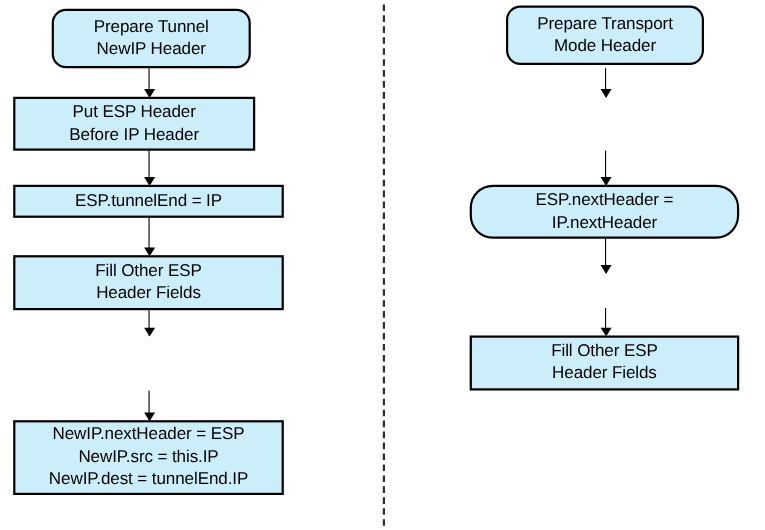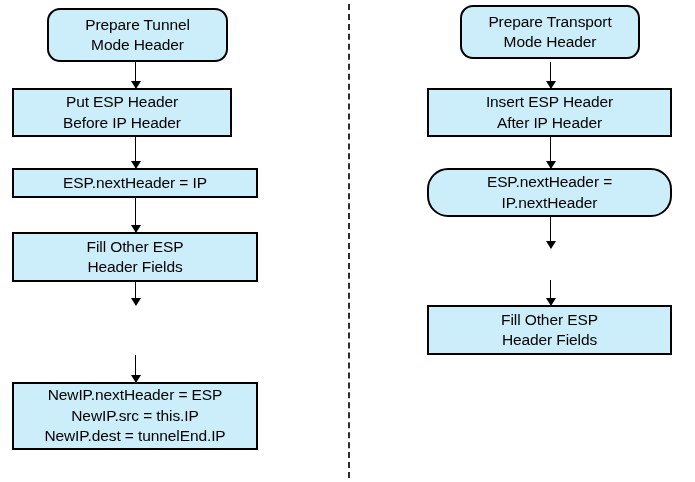--- a/index.html
+++ b/index.html
@@ -60,36 +60,36 @@
     border-right: 5px solid transparent;
     border-top: 8px solid #000000;
   }
 </style>
 </head>
 <body>
 
 <div id="canvas">
 
   <div class="node rounded" style="left:47px; top:8px; width:181px; height:54px;">Prepare Tunnel
-Mode Header</div>
+NewIP Header</div>
 
   <div class="connector" style="left:135px; top:62px; height:26px;">
     <span class="shaft" style="height:26px;"></span>
     <span class="head"></span>
   </div>
 
   <div class="node" style="left:12px; top:88px; width:220px; height:49px;">Put ESP Header
 Before IP Header</div>
 
   <div class="connector" style="left:135px; top:137px; height:31px;">
     <span class="shaft" style="height:31px;"></span>
     <span class="head"></span>
   </div>
 
-  <div class="node" style="left:12px; top:168px; width:246px; height:30px;">ESP.nextHeader = IP</div>
+  <div class="node" style="left:12px; top:168px; width:246px; height:30px;">ESP.tunnelEnd = IP</div>
 
   <div class="connector" style="left:135px; top:198px; height:34px;">
     <span class="shaft" style="height:34px;"></span>
     <span class="head"></span>
   </div>
 
   <div class="node" style="left:12px; top:232px; width:246px; height:50px;">Fill Other ESP
 Header Fields</div>
 
   <div class="connector" style="left:135px; top:282px; height:23px;">
@@ -110,22 +110,20 @@
   <div class="divider" style="left:348px; top:4px; height:474px;"></div>
 
   <div class="node rounded" style="left:460px; top:5px; width:180px; height:54px;">Prepare Transport
 Mode Header</div>
 
   <div class="connector" style="left:550px; top:62px; height:26px;">
     <span class="shaft" style="height:26px;"></span>
     <span class="head"></span>
   </div>
 
-  <div class="node" style="left:427px; top:88px; width:245px; height:49px;">Insert ESP Header
-After IP Header</div>
 
   <div class="connector" style="left:550px; top:137px; height:31px;">
     <span class="shaft" style="height:31px;"></span>
     <span class="head"></span>
   </div>
 
   <div class="node" style="left:427px; top:168px; width:245px; height:49px;border-radius:21px;">ESP.nextHeader =
 IP.nextHeader</div>
 
   <div class="connector" style="left:550px; top:217px; height:31px;">

